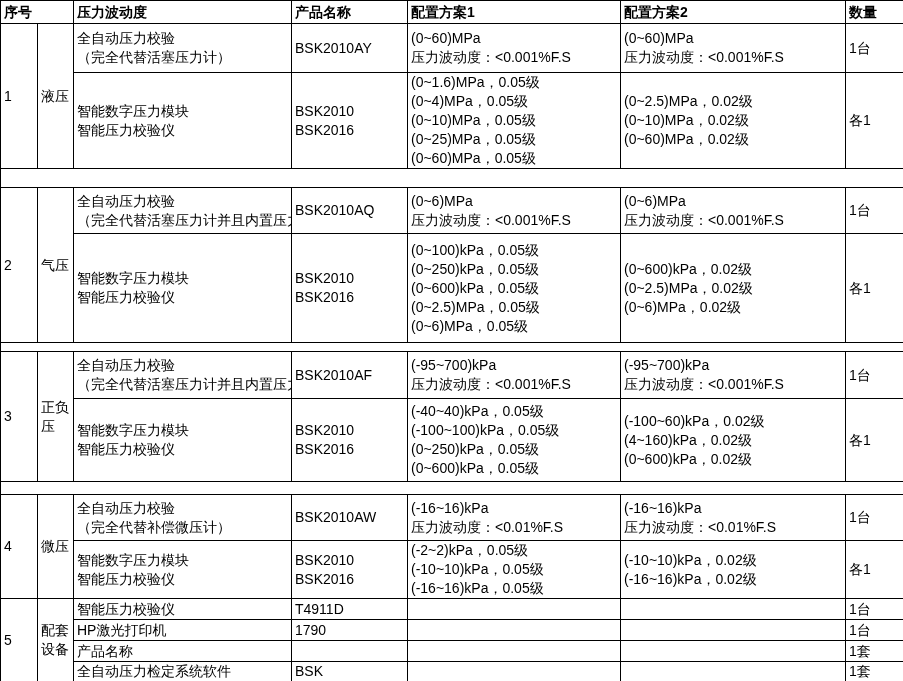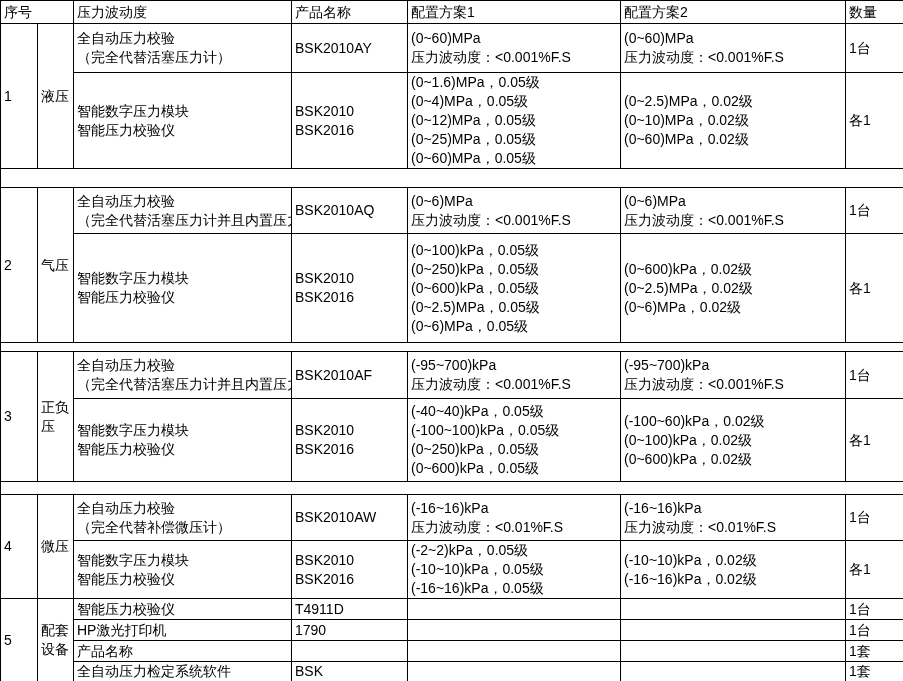--- a/index.html
+++ b/index.html
@@ -18,21 +18,21 @@
   table.cfg th, table.cfg td {
     border: 1px solid #000000;
     padding: 0 3px;
     vertical-align: middle;
     text-align: left;
     white-space: pre;
     line-height: 19px;
     overflow: hidden;
   }
   table.cfg th {
-    font-weight: normal;
+    font-weight: bold;
     white-space: nowrap;
   }
   tr.spacer td {
     border-top: none;
     border-bottom: none;
     line-height: 0;
     padding: 0;
   }
   tr.hh  { height: 23px; }
   tr.h49 { height: 49px; }
@@ -84,21 +84,21 @@
 压力波动度：&lt;0.001%F.S</td>
     <td>1台</td>
   </tr>
   <tr class="h94">
     <td>智能数字压力模块
 智能压力校验仪</td>
     <td>BSK2010
 BSK2016</td>
     <td>(0~1.6)MPa，0.05级
 (0~4)MPa，0.05级
-(0~12)MPa，0.05级
+(0~10)MPa，0.05级
 (0~25)MPa，0.05级
 (0~60)MPa，0.05级</td>
     <td>(0~2.5)MPa，0.02级
 (0~10)MPa，0.02级
 (0~60)MPa，0.02级</td>
     <td>各1</td>
   </tr>
 
   <tr class="spacer g19">
         <td colspan="7"></td>
@@ -152,21 +152,21 @@
   <tr class="h83">
     <td>智能数字压力模块
 智能压力校验仪</td>
     <td>BSK2010
 BSK2016</td>
     <td>(-40~40)kPa，0.05级
 (-100~100)kPa，0.05级
 (0~250)kPa，0.05级
 (0~600)kPa，0.05级</td>
     <td>(-100~60)kPa，0.02级
-(0~100)kPa，0.02级
+(4~160)kPa，0.02级
 (0~600)kPa，0.02级</td>
     <td>各1</td>
   </tr>
 
   <tr class="spacer g13">
         <td colspan="7"></td>
       </tr>
 
   <tr class="h46">
     <td rowspan="2">4</td>

